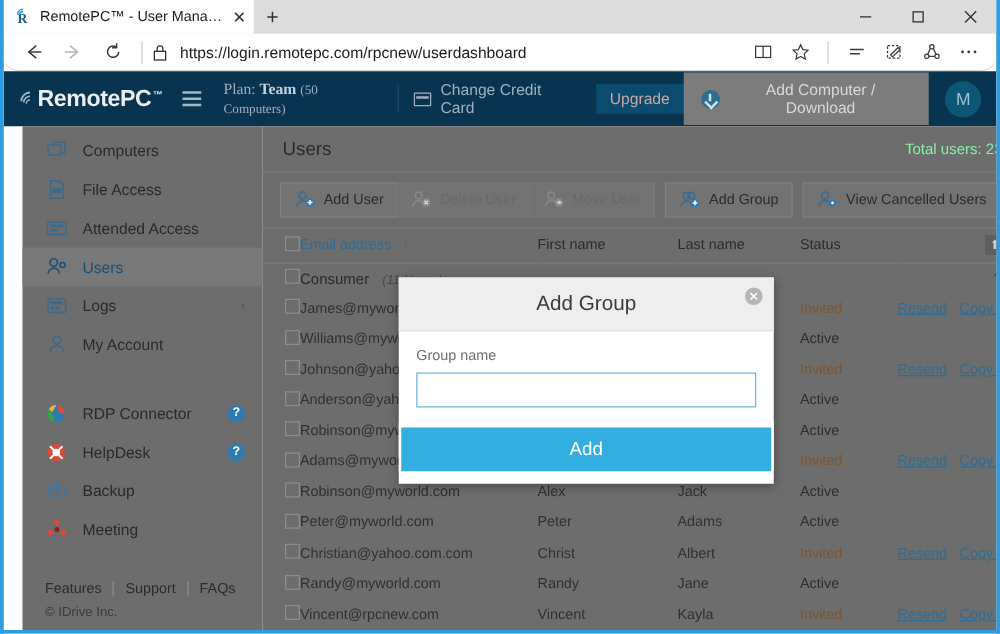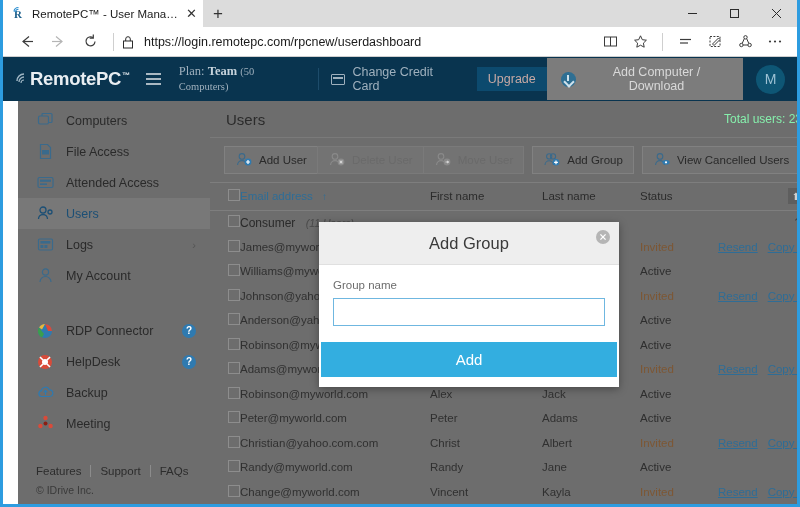--- a/index.html
+++ b/index.html
@@ -33,21 +33,21 @@
   .tab-title { white-space: nowrap; overflow: hidden; text-overflow: ellipsis; flex: 1; }
   .tab-close { font-size: 13px; color: #333; cursor: pointer; line-height: 1; }
   .newtab { width: 30px; height: 27px; display: flex; align-items: center; justify-content: center;
             font-size: 17px; color: #333; font-weight: 300; }
   .winctrl { position: absolute; right: 0; top: 0; height: 27px; display: flex; }
   .winctrl div { width: 42px; height: 27px; display: flex; align-items: center; justify-content: center;
                  font-size: 12px; color: #2b2b2b; }
 
   .navbar {
     height: 30px; background: #fff; display: flex; align-items: center;
-    padding: 0 8px; gap: 2px; border-bottom: 1px solid #cfcfcf;
+    padding: 0 8px; gap: 2px; border-bottom: 1px solid #cfcfcf; border-radius: 12px;
   }
   .navbtn { width: 30px; height: 26px; display: flex; align-items: center; justify-content: center;
             color: #3b3b3b; font-size: 15px; }
   .navbtn.dim { color: #b5b5b5; }
   .addrsep { width: 1px; height: 18px; background: #cfcfcf; margin: 0 6px; }
   .lockico { margin-right: 8px; display: flex; align-items: center; }
   .addrtext { font-size: 12.5px; color: #1a1a1a; flex: 1; white-space: nowrap; overflow: hidden; }
   .navicons { display: flex; align-items: center; gap: 2px; }
   .navicons .navbtn { width: 28px; }
 
@@ -622,21 +622,21 @@
           <tr>
             <td class="col-chk"><span class="chk"></span></td>
             <td class="col-email">Randy@myworld.com</td>
             <td class="col-first">Randy</td>
             <td class="col-last">Jane</td>
             <td class="col-status st-active">Active</td>
             <td class="col-act actcell"></td>
           </tr>
           <tr>
             <td class="col-chk"><span class="chk"></span></td>
-            <td class="col-email">Change@myworld.com</td>
+            <td class="col-email">Vincent@rpcnew.com</td>
             <td class="col-first">Vincent</td>
             <td class="col-last">Kayla</td>
             <td class="col-status st-invited">Invited</td>
             <td class="col-act actcell">
               <span class="lnk">Resend</span><span class="lnk">Copy Invitation</span>
             </td>
           </tr>
         </tbody>
       </table>
     </div>

